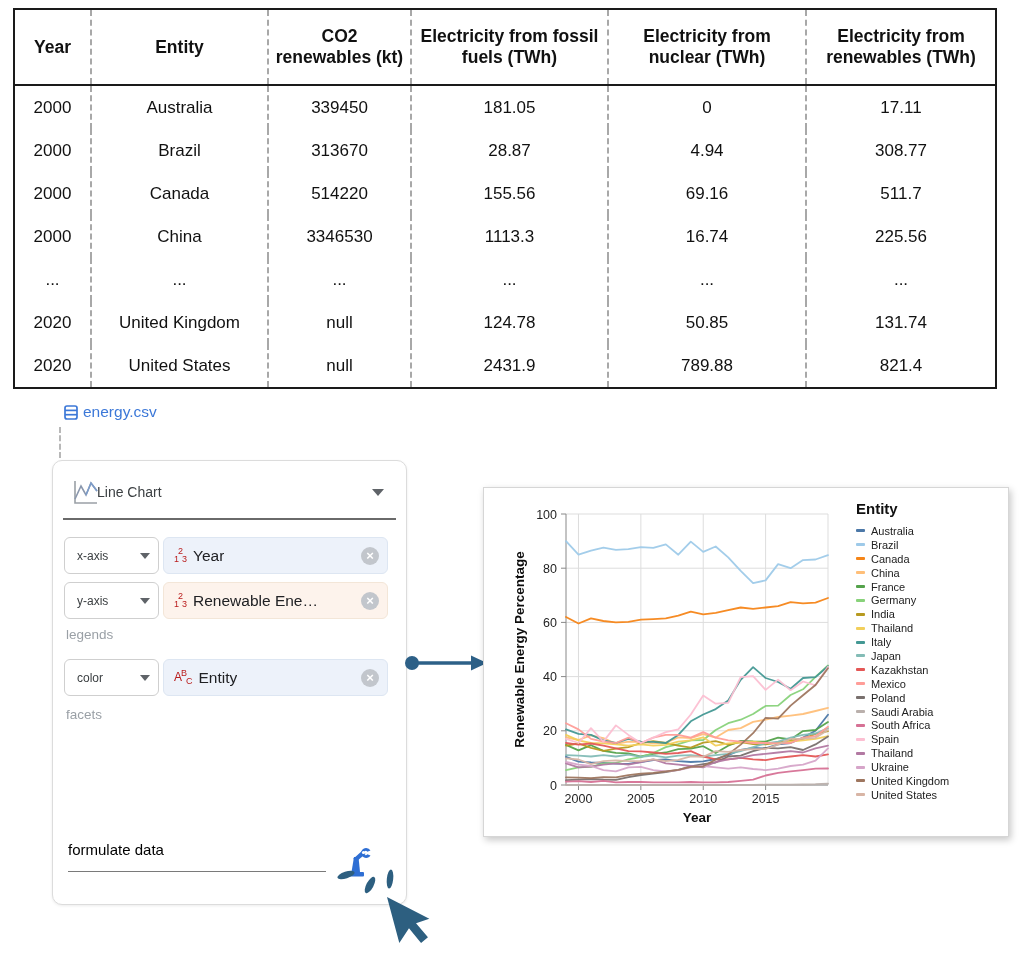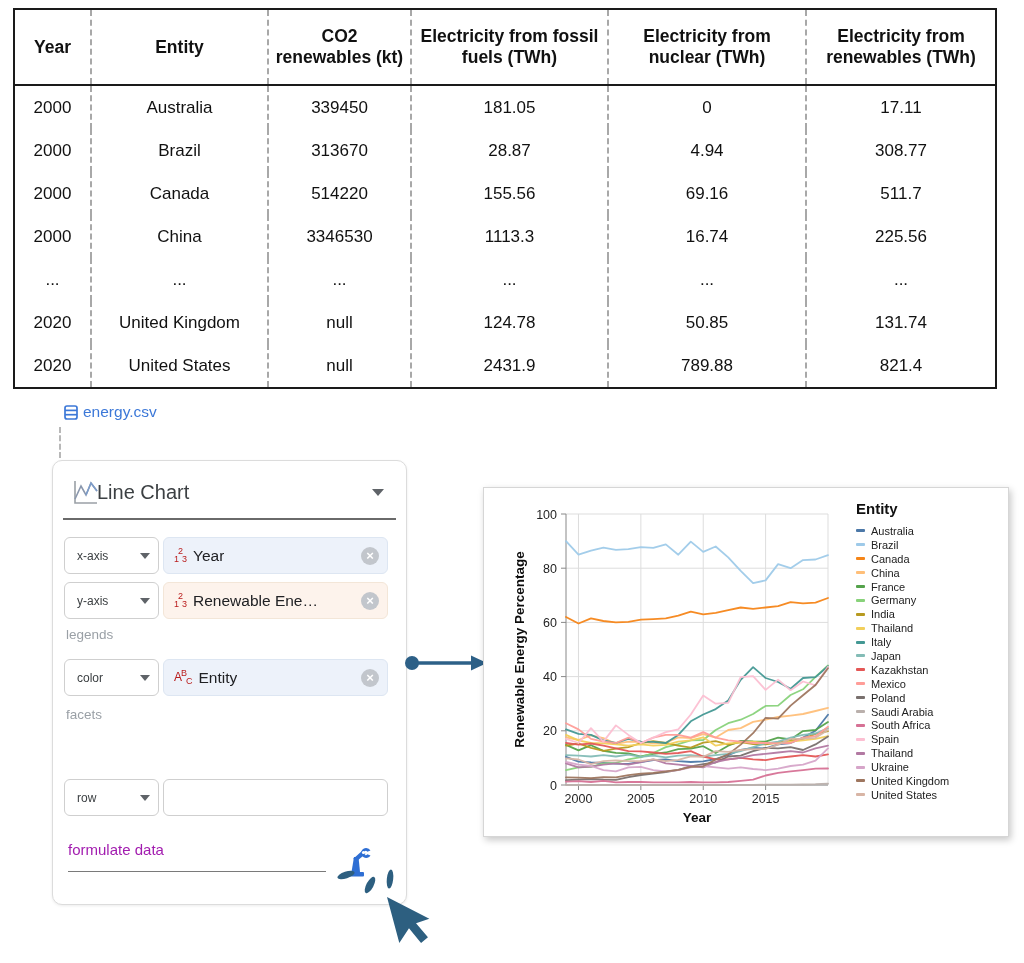--- a/index.html
+++ b/index.html
@@ -20,40 +20,40 @@
   table.data th+th,table.data td+td{border-left:2px dashed #a8a8a8;}
 
   
   .ds-label{position:absolute;left:64px;top:403px;display:flex;align-items:center;gap:5px;cursor:pointer;}
   .ds-label span{color:#3c78d8;font-size:15.5px;font-weight:500;}
   .drop-line{position:absolute;left:59px;top:427px;height:31px;border-left:2px dashed #b8b8b8;}
 
   
   .panel{position:absolute;left:52px;top:460px;width:353px;height:443px;background:#fff;border:1px solid #dcdcdc;border-radius:10px;box-shadow:0 1px 3px rgba(0,0,0,.08);}
   .panel-header{position:absolute;left:18px;top:14px;right:14px;height:34px;display:flex;align-items:center;cursor:pointer;}
-  .panel-header .title{font-size:20px;color:#3c4043;margin-left:26px;}
+  .panel-header .title{font-size:14px;color:#3c4043;margin-left:26px;}
   .caret{width:0;height:0;border-left:6px solid transparent;border-right:6px solid transparent;border-top:7px solid #5f6368;display:inline-block;}
   .panel-header .caret{margin-left:auto;margin-right:8px;}
   .divider{position:absolute;left:10px;right:10px;top:57px;border-top:2px solid #6a6a6a;}
   .enc-row{position:absolute;left:11px;right:18px;height:39px;display:flex;}
   .select{width:95px;height:37px;border:1px solid #cfcfcf;border-radius:6px;background:#fff;display:flex;align-items:center;padding:0 8px 0 12px;box-sizing:border-box;cursor:pointer;}
   .select span.lab{font-size:12px;color:#3c4043;}
   .select .caret{margin-left:auto;border-left-width:5px;border-right-width:5px;border-top-width:6px;}
   .field{flex:1;height:37px;margin-left:4px;border-radius:6px;display:flex;align-items:center;padding:0 8px 0 10px;box-sizing:border-box;cursor:pointer;}
   .field.blue{background:#edf2fa;border:1px solid #dde6f2;}
   .field.cream{background:#fdf3ec;border:1px solid #f3e6d8;}
   .field.empty{background:#fff;border:1px solid #cfcfcf;}
   .ticon{font-size:12px;color:#b91c1c;margin-right:7px;white-space:nowrap;letter-spacing:-1px;}
   .ticon sup{font-size:9px;}
   .ticon sub{font-size:9px;}
   .fname{font-size:15.5px;color:#202124;white-space:nowrap;overflow:hidden;}
   .clear{margin-left:auto;width:18px;height:18px;border-radius:50%;background:#c2c6cc;color:#fff;font-size:13px;font-weight:bold;line-height:18px;text-align:center;cursor:pointer;flex:0 0 18px;}
   .sec-label{position:absolute;left:13px;font-size:13.5px;color:#9aa0a6;}
   .formulate{position:absolute;left:15px;top:380px;width:258px;}
-  .formulate .ph{font-size:15px;color:#a21caf;}
+  .formulate .ph{font-size:15px;color:#000000;}
   .formulate .line{margin-top:12px;border-bottom:1.5px solid #7a7a7a;}
   .robot-btn{position:absolute;left:288px;top:383px;width:34px;height:36px;cursor:pointer;}
 
   
   .connector{position:absolute;left:403px;top:650px;}
 
   
   .chart-card{position:absolute;left:483px;top:487px;width:524px;height:348px;background:#fff;border:1px solid #d6d6d6;box-shadow:2px 3px 7px rgba(0,0,0,.22);}
   .chart-card svg{position:absolute;left:0;top:0;}
   svg text{font-family:"Liberation Sans",sans-serif;}
@@ -209,27 +209,20 @@
     <div class="field blue">
       <span class="ticon">A<sup>B</sup><sub>C</sub></span>
       <span class="fname">Entity</span>
       <span class="clear">×</span>
     </div>
   </div>
 
   <div class="sec-label" style="top:246px">facets</div>
 
 
-  <div class="enc-row" style="top:318px">
-    <div class="select">
-      <span class="lab">row</span>
-      <span class="caret"></span>
-    </div>
-    <div class="field empty"></div>
-  </div>
 
   <div class="formulate">
     <span class="ph">formulate data</span>
     <div class="line"></div>
   </div>
   <div class="robot-btn">
     <svg width="34" height="36" viewBox="0 0 34 36">
       <rect x="6" y="28" width="17" height="4.5" rx="1" fill="#2f6fd4"></rect>
       <path d="M10.5 28 L13 13 L17.5 13 L19 28 Z" fill="#2f6fd4"></path>
       <path d="M12 15 L21.5 6.5 L24.5 10 L16.5 16.5 Z" fill="#2f6fd4"></path>

